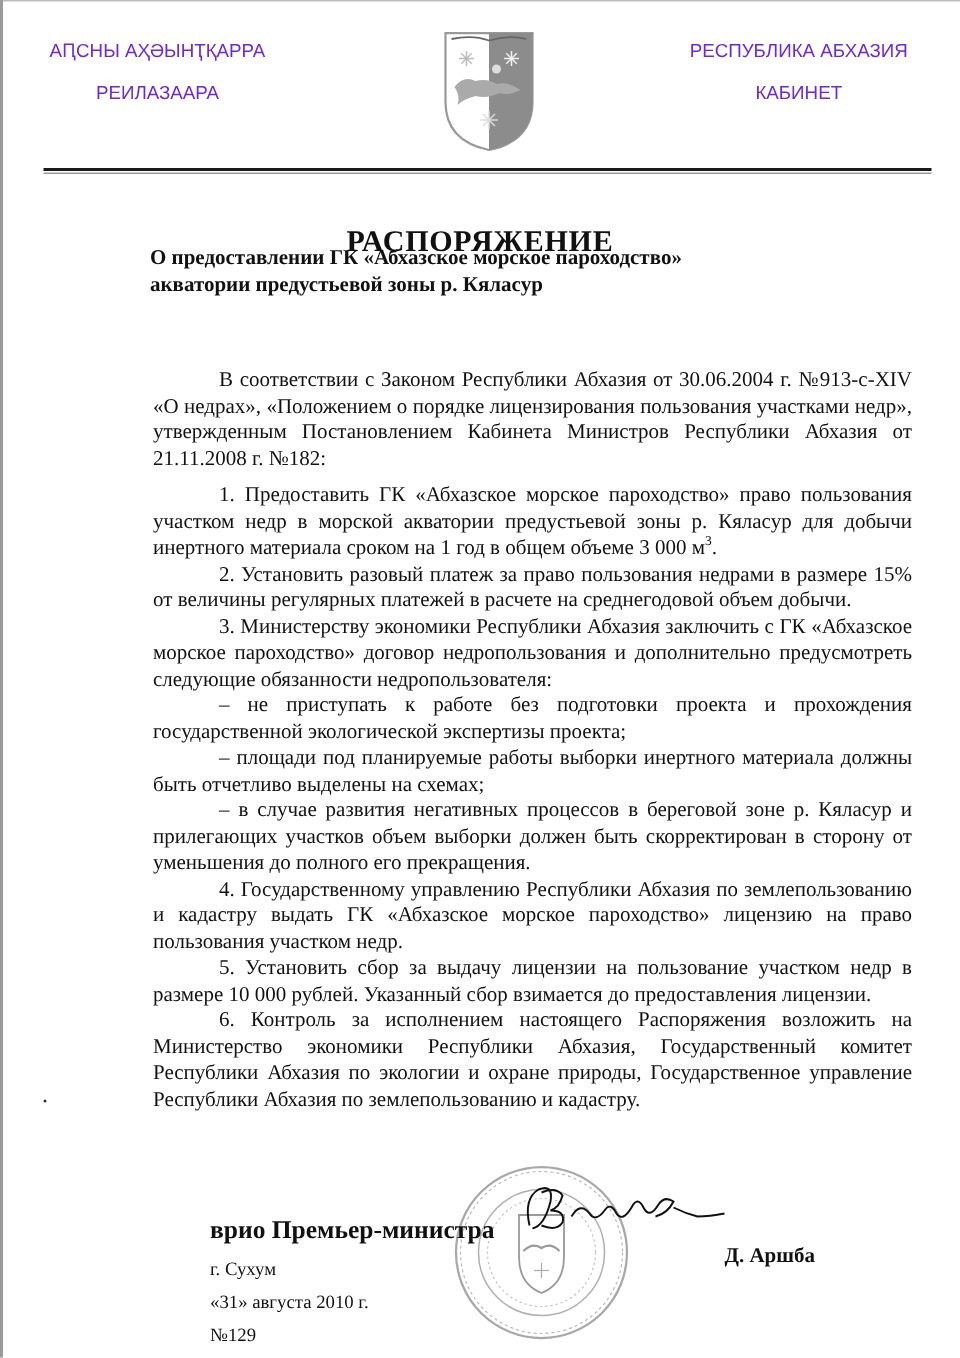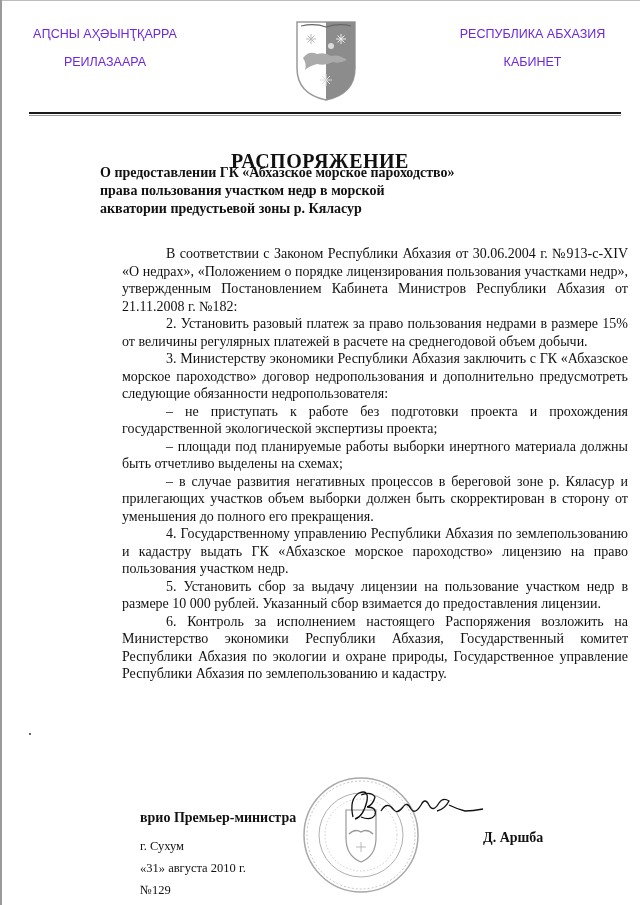--- a/index.html
+++ b/index.html
@@ -19,26 +19,26 @@
 
     .rule { position: absolute; left: 29px; top: 112px; width: 592px; height: 4px;
       border-top: 2px solid #1a1a1a; border-bottom: 1px solid #9a9a9a; box-sizing: border-box; }
 
     .title { position: absolute; left: 0; width: 640px; top: 150px; text-align: center;
       font-weight: bold; font-size: 20px; letter-spacing: 0.5px; }
     .subtitle { position: absolute; left: 100px; width: 465px; top: 164px; text-align: left;
       font-weight: bold; font-size: 14px; line-height: 18px; }
 
     .body-text { position: absolute; left: 102px; width: 506px; font-size: 14px; line-height: 17.5px;
-      text-align: justify; margin-left: 20px; }
+      text-align: justify; }
     .body-text p { margin: 0; text-indent: 44px; }
     .body-text p.gap { margin-top: 7px; }
     sup { font-size: 9px; line-height: 0; }
 
-    .sign-title { position: absolute; left: 140px; top: 810px; font-weight: bold; font-size: 14px; text-align: right; }
+    .sign-title { position: absolute; left: 140px; top: 810px; font-weight: bold; font-size: 17px; text-align: right; }
     .sign-name { position: absolute; left: 483px; top: 830px; font-weight: bold; font-size: 14px; }
     .place { position: absolute; left: 140px; top: 839px; font-size: 12.5px; }
     .date { position: absolute; left: 140px; top: 861px; font-size: 12.5px; }
     .num { position: absolute; left: 140px; top: 883px; font-size: 12.5px; }
 
     .seal { position: absolute; left: 302px; top: 776px; width: 118px; height: 118px; }
     .signature { position: absolute; left: 345px; top: 787px; width: 140px; height: 40px; }
     .dot { position: absolute; left: 29px; top: 733px; width: 2px; height: 2px; background: #333; border-radius: 1px; }
   </style>
 </head>
@@ -82,26 +82,26 @@
   <div>РЕСПУБЛИКА АБХАЗИЯ</div>
   <div>КАБИНЕТ</div>
 </div>
 
 <div class="rule"></div>
 
 <div class="title">РАСПОРЯЖЕНИЕ</div>
 
 <div class="subtitle">
   <div>О предоставлении ГК «Абхазское морское пароходство»</div>
-  <div>права пользования участком недр в морской</div>
   <div>акватории предустьевой зоны р. Кяласур</div>
 </div>
 
 <div class="body-text" style="top:245px;">
   <p>В соответствии с Законом Республики Абхазия от 30.06.2004 г. №913-с-XIV «О недрах», «Положением о порядке лицензирования пользования участками недр», утвержденным Постановлением Кабинета Министров Республики Абхазия от 21.11.2008 г. №182:</p>
+  <p class="gap"><span>1. Предоставить ГК «Абхазское морское пароходство» право пользования участком недр в морской акватории предустьевой зоны р. Кяласур для добычи инертного материала сроком на 1 год в общем объеме 3 000 м</span><sup>3</sup><span>.</span></p>
   <p>2. Установить разовый платеж за право пользования недрами в размере 15% от величины регулярных платежей в расчете на среднегодовой объем добычи.</p>
   <p>3. Министерству экономики Республики Абхазия заключить с ГК «Абхазское морское пароходство» договор недропользования и дополнительно предусмотреть следующие обязанности недропользователя:</p>
   <p>– не приступать к работе без подготовки проекта и прохождения государственной экологической экспертизы проекта;</p>
   <p>– площади под планируемые работы выборки инертного материала должны быть отчетливо выделены на схемах;</p>
   <p>– в случае развития негативных процессов в береговой зоне р. Кяласур и прилегающих участков объем выборки должен быть скорректирован в сторону от уменьшения до полного его прекращения.</p>
   <p>4. Государственному управлению Республики Абхазия по землепользованию и кадастру выдать ГК «Абхазское морское пароходство» лицензию на право пользования участком недр.</p>
   <p>5. Установить сбор за выдачу лицензии на пользование участком недр в размере 10 000 рублей. Указанный сбор взимается до предоставления лицензии.</p>
   <p>6. Контроль за исполнением настоящего Распоряжения возложить на Министерство экономики Республики Абхазия, Государственный комитет Республики Абхазия по экологии и охране природы, Государственное управление Республики Абхазия по землепользованию и кадастру.</p>
 </div>
 

